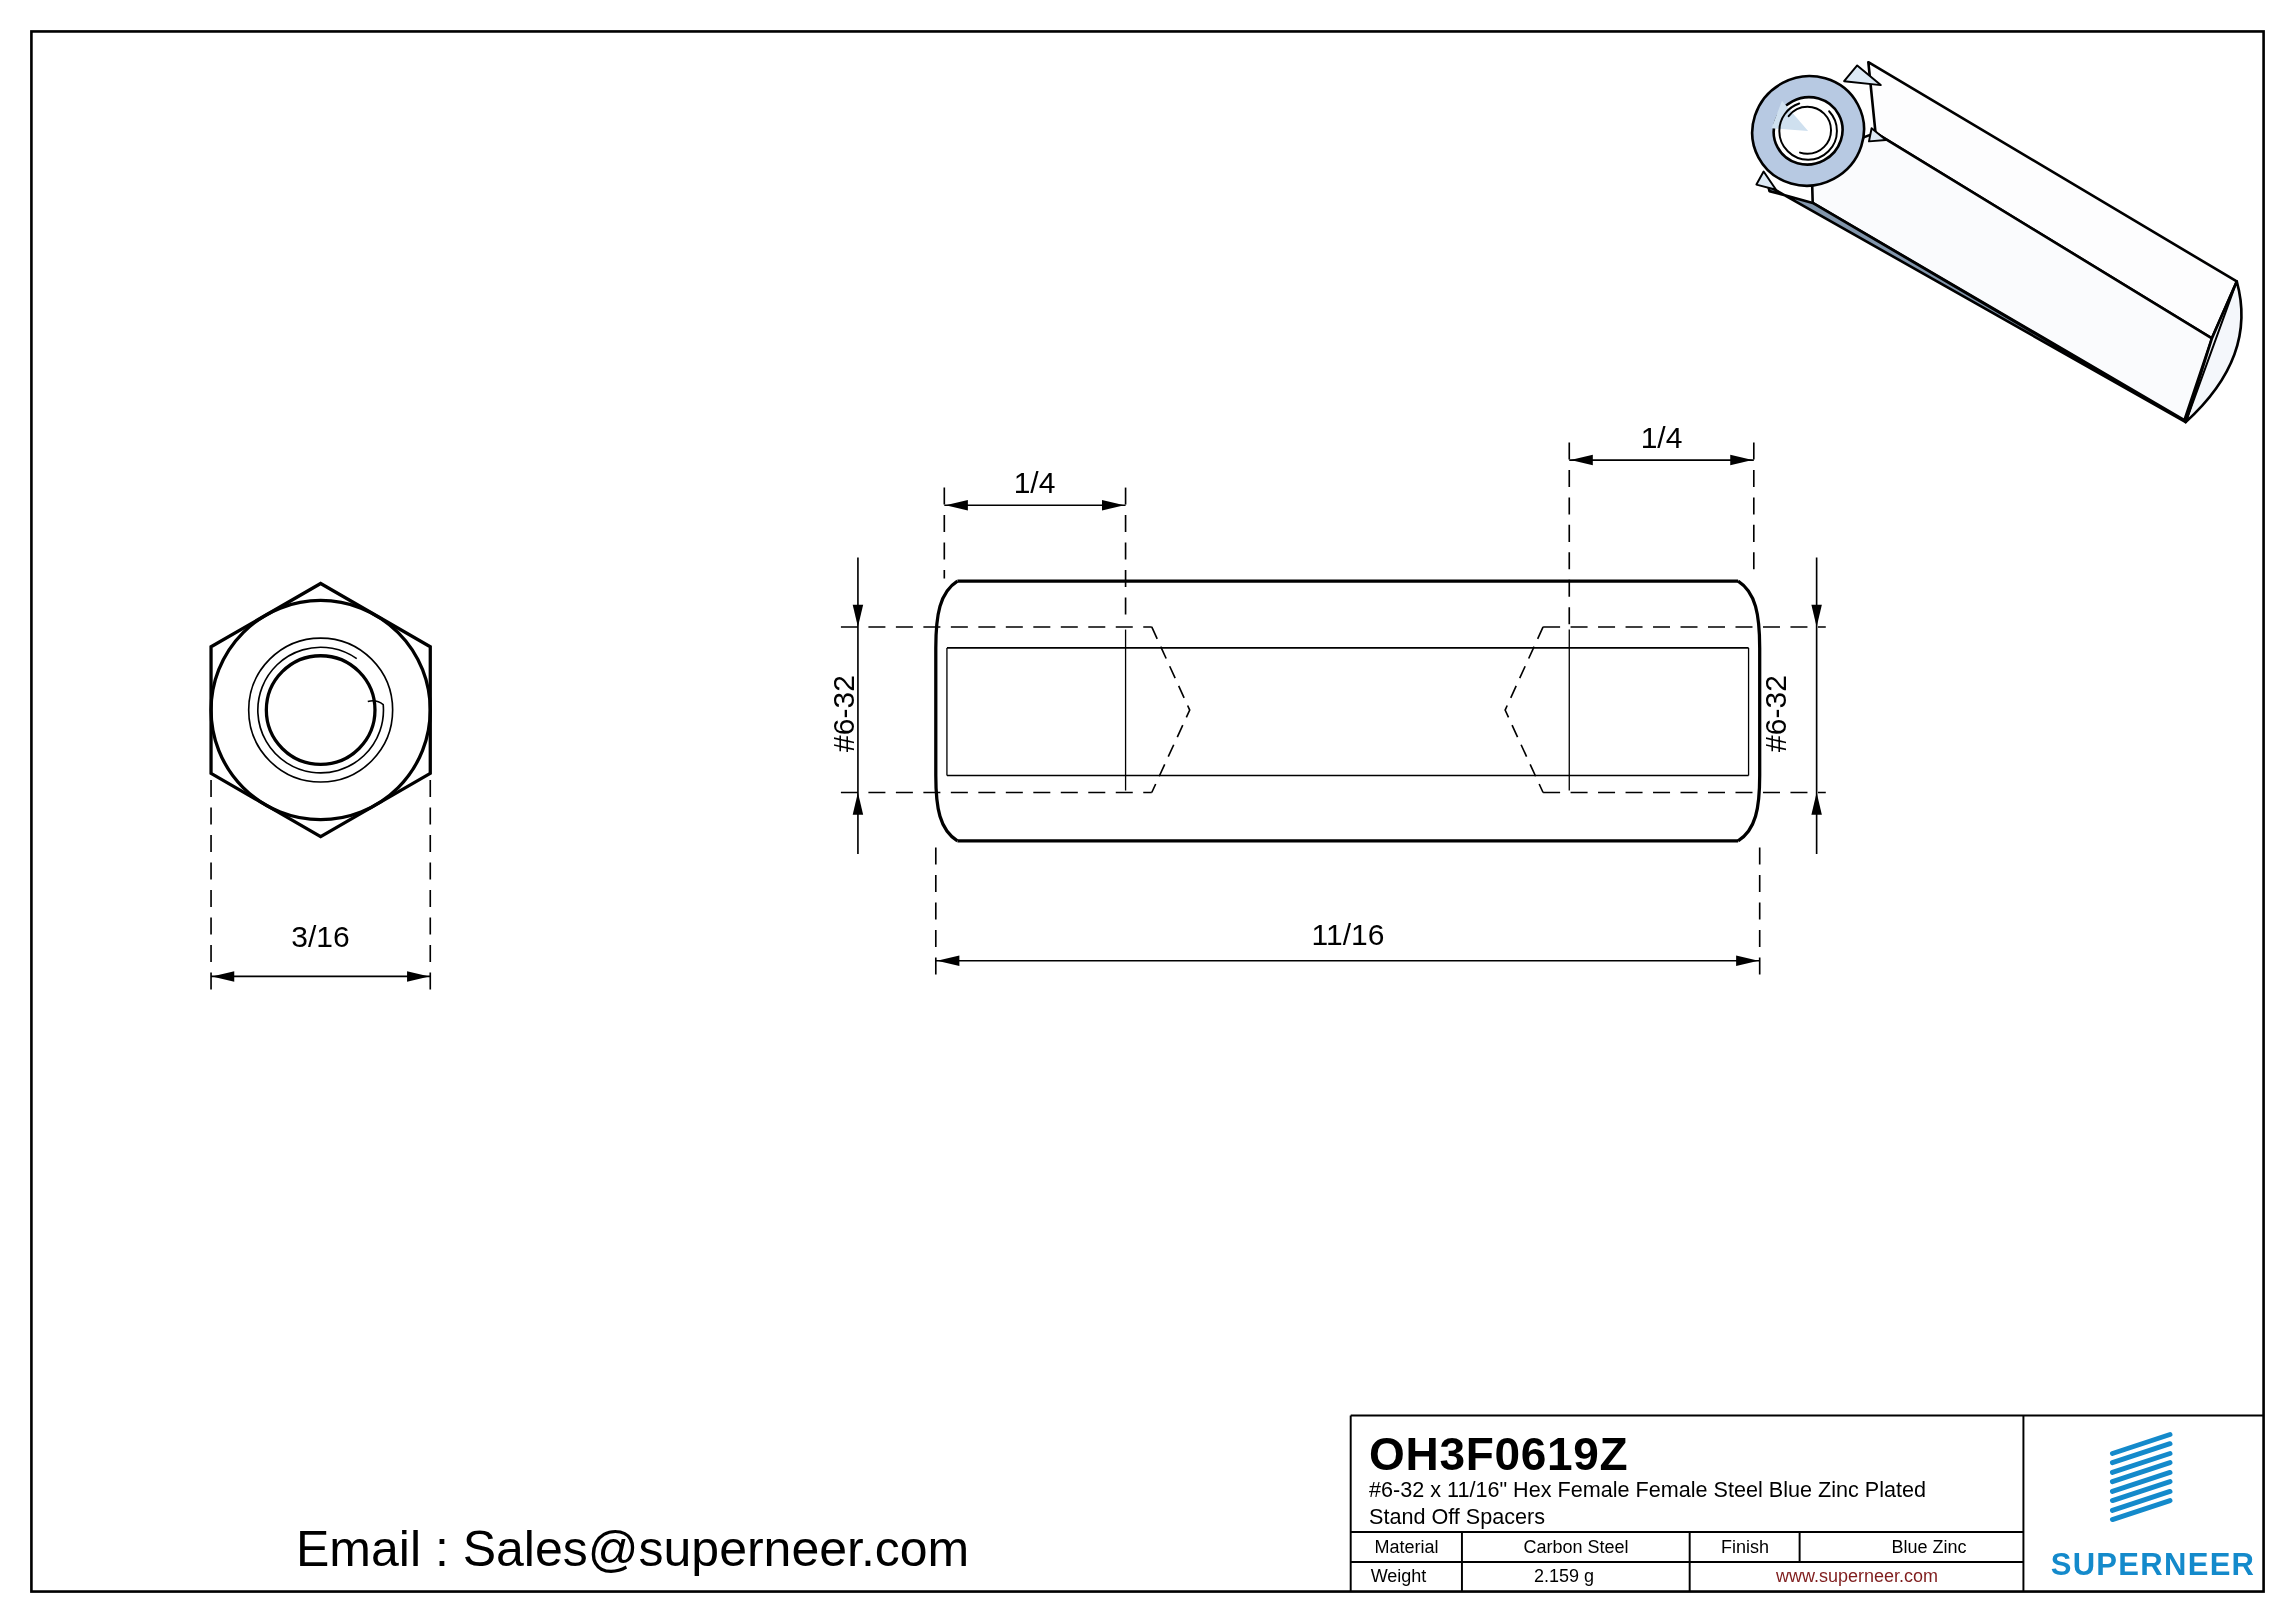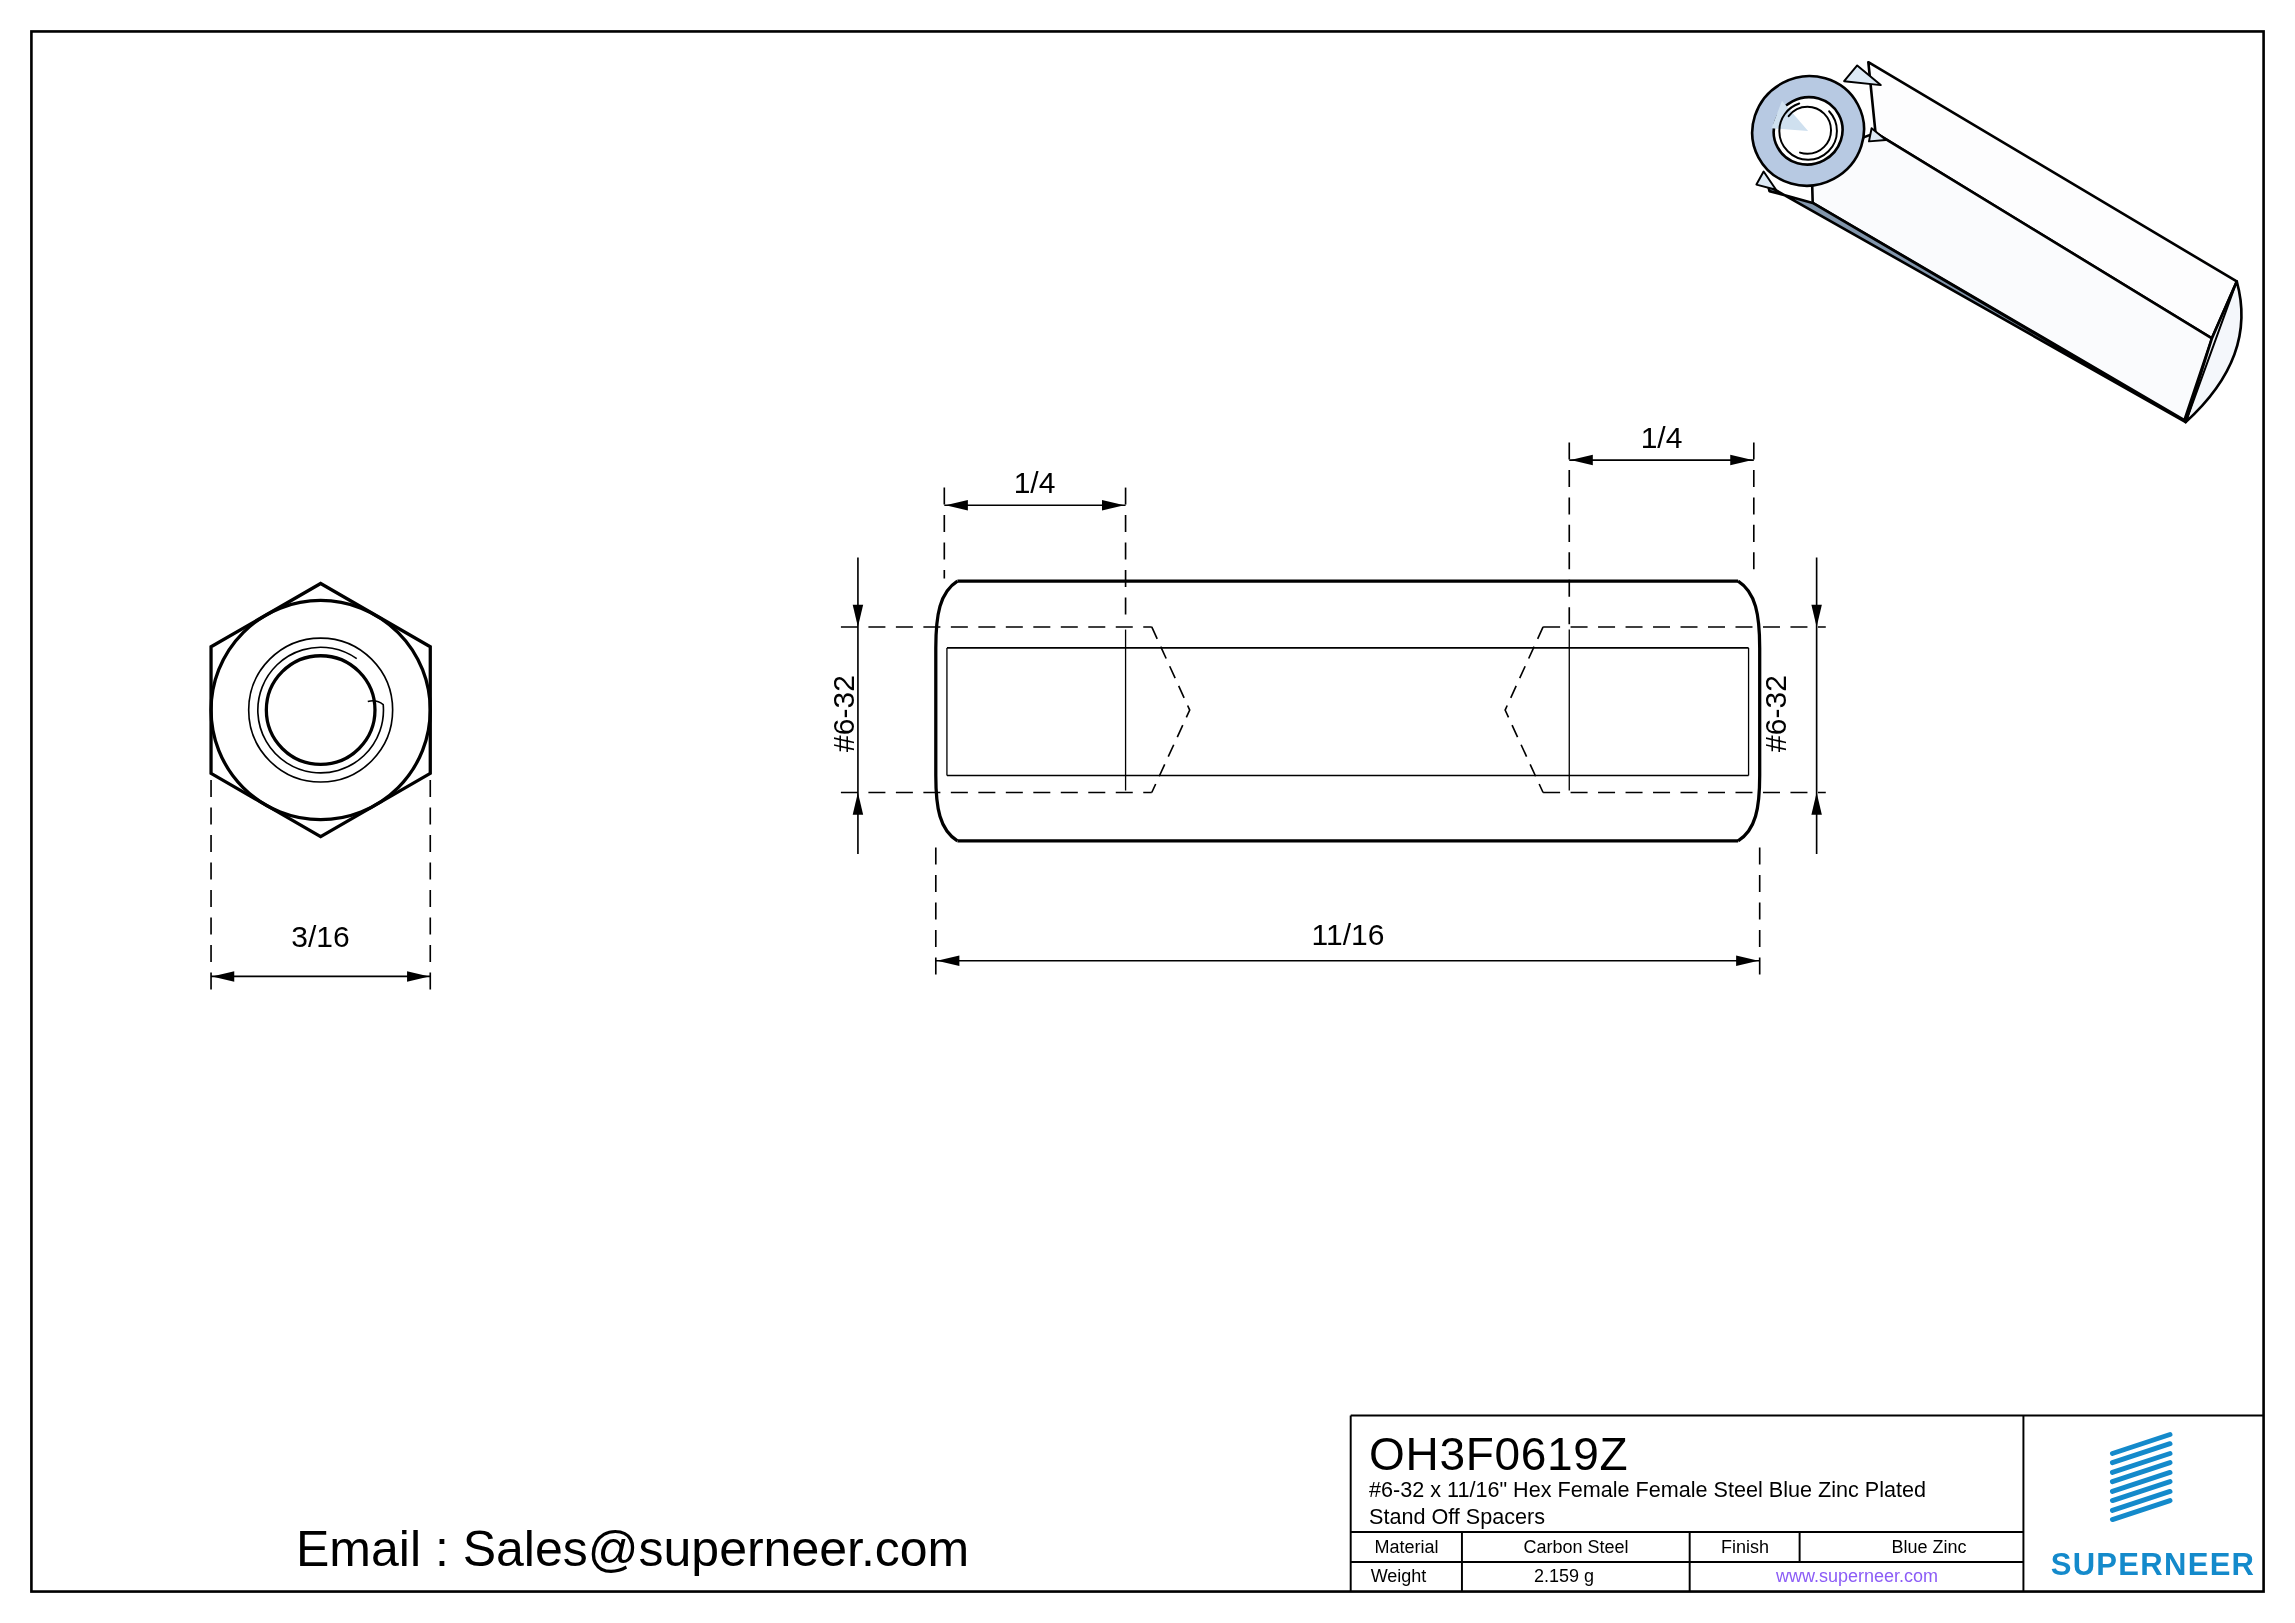--- a/index.html
+++ b/index.html
@@ -4,25 +4,25 @@
 <style>
   html,body{margin:0;padding:0;background:#ffffff;width:2295px;height:1623px;overflow:hidden;}
   body{font-family:"Liberation Sans", sans-serif;color:#000;}
   #sheet{position:absolute;left:0;top:0;width:2295px;height:1623px;}
   svg{position:absolute;left:0;top:0;}
   .txt{position:absolute;white-space:nowrap;color:#000;}
   .dim{font-size:30px;}
   .dim-c{text-align:center;}
   .rot{transform:rotate(-90deg);transform-origin:center center;display:flex;align-items:center;justify-content:center;}
   .cell{position:absolute;display:flex;align-items:center;justify-content:center;font-size:18px;white-space:nowrap;}
-  #part-number{font-size:46px;font-weight:normal;letter-spacing:0.7px;}
+  #part-number{font-size:46px;font-weight:bold;letter-spacing:0.7px;}
   .desc{font-size:21.6px;}
   #email-line{font-size:50px;}
   #brand-word{font-size:31px;font-weight:bold;letter-spacing:1.3px;color:#148acb;}
-  #website-link{color:#8b5cf6;cursor:pointer;}
+  #website-link{color:#7f1d1d;cursor:pointer;}
 </style>
 </head>
 <body>
 
 <div id="sheet">
 
 <svg width="2295" height="1623" viewBox="0 0 3507 2480">
 
   <rect x="48" y="48" width="3411" height="2384" fill="none" stroke="#000" stroke-width="4"></rect>
 

